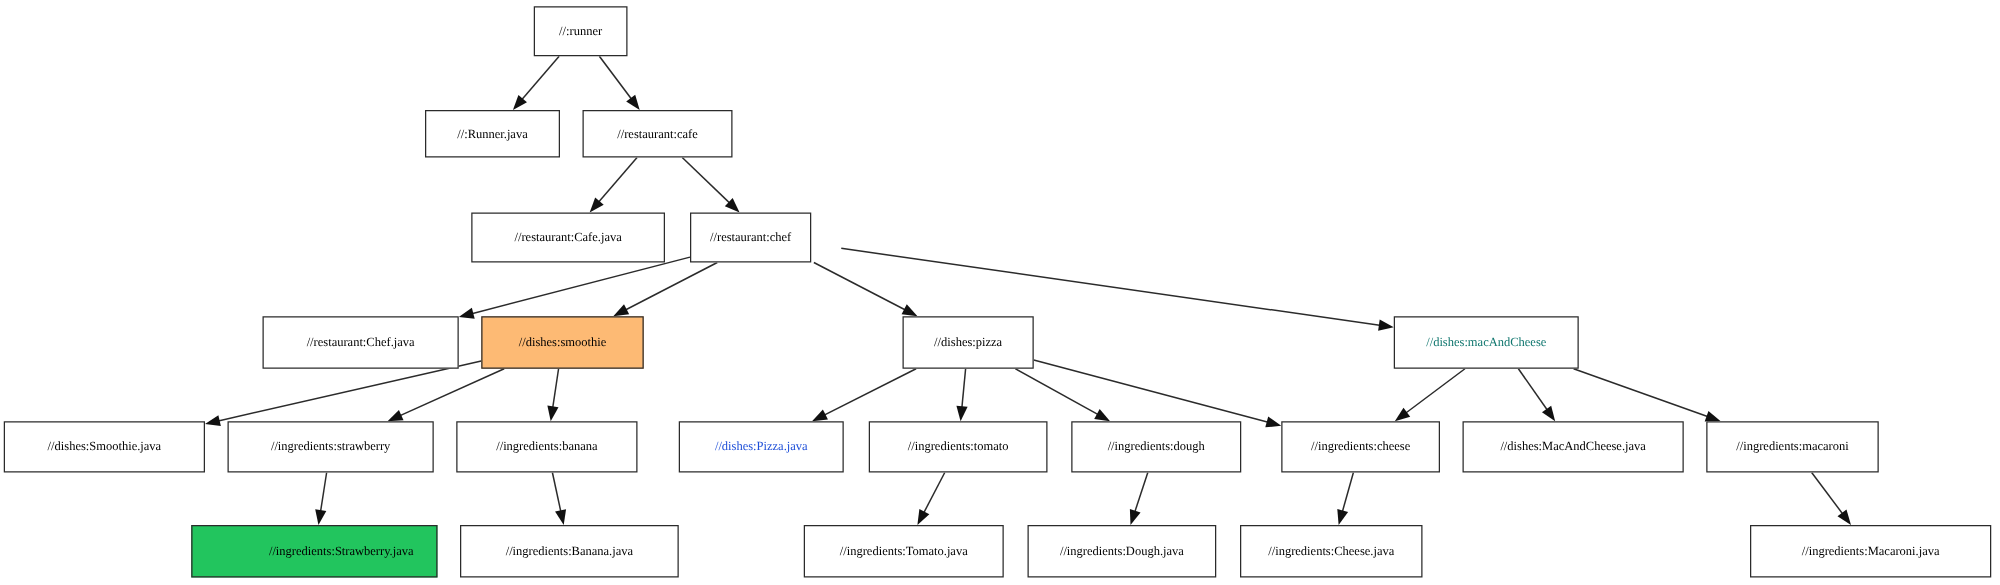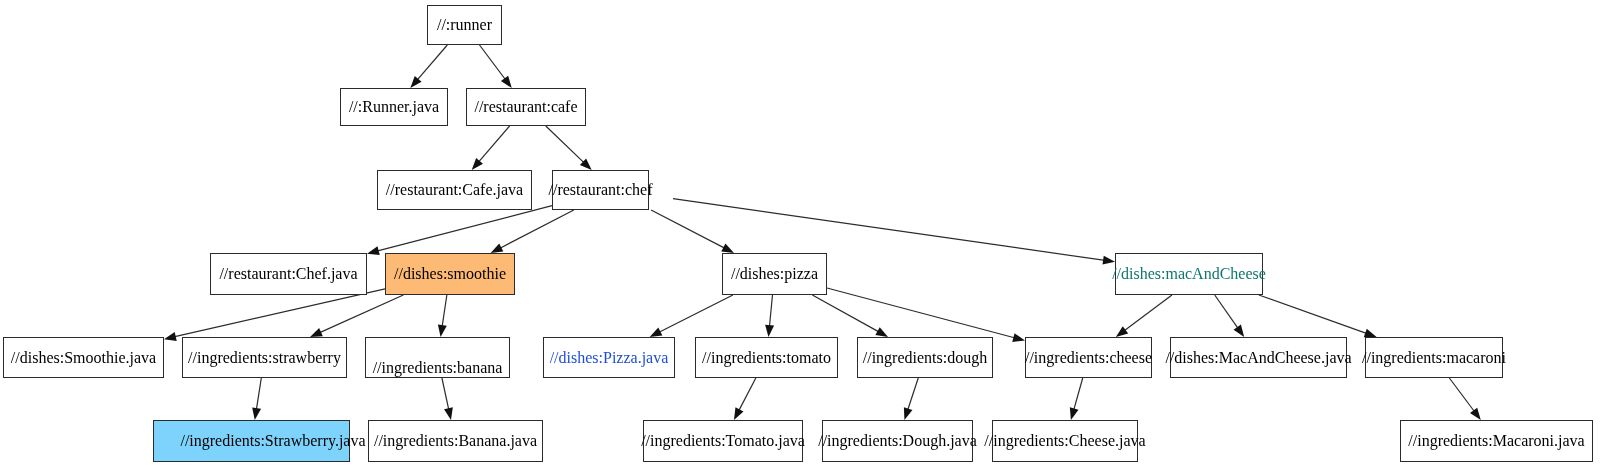--- a/index.html
+++ b/index.html
@@ -23,21 +23,21 @@
     height: 468px;
   }
   .node {
     position: absolute;
     box-sizing: border-box;
     background: #ffffff;
     border: 1px solid #2b2b2b;
     display: flex;
     align-items: center;
     justify-content: center;
-    font-size: 16px;
+    font-size: 10px;
     color: #000000;
     white-space: nowrap;
     text-align: center;
   }
 </style>
 </head>
 <body>
 
 <div class="canvas">
   <svg class="edges" width="1600" height="468" viewBox="0 0 1600 468" xmlns="http://www.w3.org/2000/svg">
@@ -165,42 +165,42 @@
     </div>
     <div class="node" style="left: 1115px; top: 253px; width: 148px; height: 42px; background: rgb(255, 255, 255); border-color: rgb(43, 43, 43); color: #0f766e;">
       <span>//dishes:macAndCheese</span>
     </div>
     <div class="node" style="left: 3px; top: 337px; width: 161px; height: 41px; background: rgb(255, 255, 255); border-color: rgb(43, 43, 43); color: rgb(0, 0, 0);">
       <span>//dishes:Smoothie.java</span>
     </div>
     <div class="node" style="left: 182px; top: 337px; width: 165px; height: 41px; background: rgb(255, 255, 255); border-color: rgb(43, 43, 43); color: rgb(0, 0, 0);">
       <span>//ingredients:strawberry</span>
     </div>
-    <div class="node" style="left: 365px; top: 337px; width: 145px; height: 41px; background: rgb(255, 255, 255); border-color: rgb(43, 43, 43); color: rgb(0, 0, 0); align-items: flex-end;">
+    <div class="node" style="left: 365px; top: 337px; width: 145px; height: 41px; background: rgb(255, 255, 255); border-color: rgb(43, 43, 43); color: rgb(0, 0, 0);">
       <span>//ingredients:banana</span>
     </div>
     <div class="node" style="left: 543px; top: 337px; width: 132px; height: 41px; background: rgb(255, 255, 255); border-color: rgb(43, 43, 43); color: #1d4ed8;">
       <span>//dishes:Pizza.java</span>
     </div>
     <div class="node" style="left: 695px; top: 337px; width: 143px; height: 41px; background: rgb(255, 255, 255); border-color: rgb(43, 43, 43); color: rgb(0, 0, 0);">
       <span>//ingredients:tomato</span>
     </div>
     <div class="node" style="left: 857px; top: 337px; width: 136px; height: 41px; background: rgb(255, 255, 255); border-color: rgb(43, 43, 43); color: rgb(0, 0, 0);">
       <span>//ingredients:dough</span>
     </div>
     <div class="node" style="left: 1025px; top: 337px; width: 127px; height: 41px; background: rgb(255, 255, 255); border-color: rgb(43, 43, 43); color: rgb(0, 0, 0);">
       <span>//ingredients:cheese</span>
     </div>
     <div class="node" style="left: 1170px; top: 337px; width: 177px; height: 41px; background: rgb(255, 255, 255); border-color: rgb(43, 43, 43); color: rgb(0, 0, 0);">
       <span>//dishes:MacAndCheese.java</span>
     </div>
     <div class="node" style="left: 1365px; top: 337px; width: 138px; height: 41px; background: rgb(255, 255, 255); border-color: rgb(43, 43, 43); color: rgb(0, 0, 0);">
       <span>//ingredients:macaroni</span>
     </div>
-    <div class="node" style="left: 153px; top: 420px; width: 197px; height: 42px; background: #7dd3fc; border-color: rgb(43, 43, 43); color: rgb(0, 0, 0); padding-left: 43px;">
+    <div class="node" style="left: 153px; top: 420px; width: 197px; height: 42px; background: #22c55e; border-color: rgb(43, 43, 43); color: rgb(0, 0, 0); padding-left: 43px;">
       <span>//ingredients:Strawberry.java</span>
     </div>
     <div class="node" style="left: 368px; top: 420px; width: 175px; height: 42px; background: rgb(255, 255, 255); border-color: rgb(43, 43, 43); color: rgb(0, 0, 0);">
       <span>//ingredients:Banana.java</span>
     </div>
     <div class="node" style="left: 643px; top: 420px; width: 160px; height: 42px; background: rgb(255, 255, 255); border-color: rgb(43, 43, 43); color: rgb(0, 0, 0);">
       <span>//ingredients:Tomato.java</span>
     </div>
     <div class="node" style="left: 822px; top: 420px; width: 151px; height: 42px; background: rgb(255, 255, 255); border-color: rgb(43, 43, 43); color: rgb(0, 0, 0);">
       <span>//ingredients:Dough.java</span>

